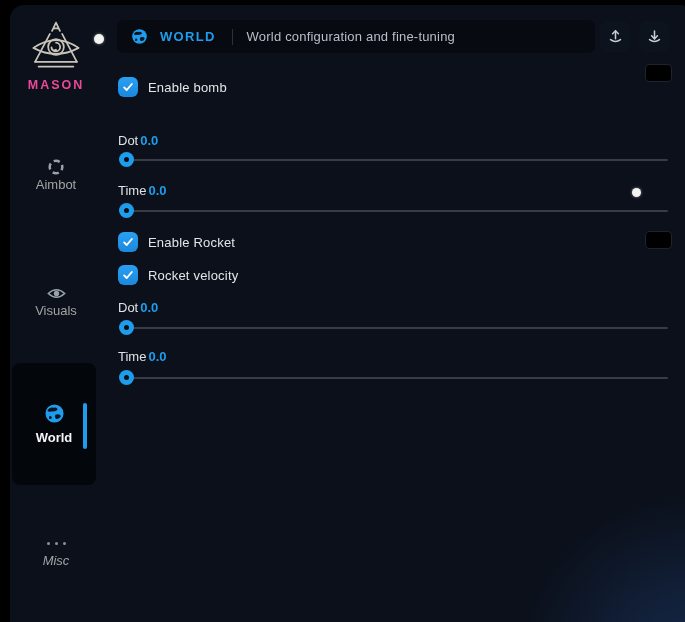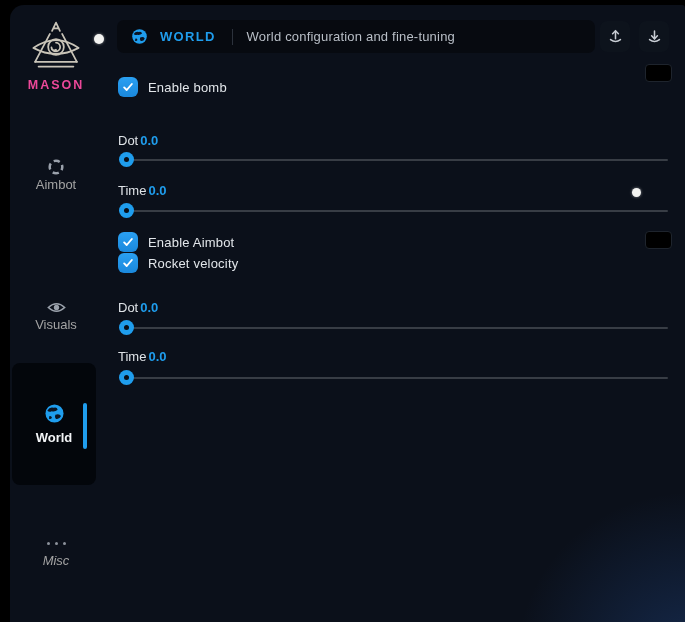--- a/index.html
+++ b/index.html
@@ -17,21 +17,21 @@
   .brand { position:absolute; left:0; top:15px; width:92px; text-align:center; }
   .brand svg { display:block; margin:0 auto; }
   .brand-name { margin-top:4px; font-size:12.5px; font-weight:bold; letter-spacing:2px;
                 color:#ec4899; }
 
   .nav-item { position:absolute; width:92px; text-align:center; cursor:pointer; }
   .nav-item .nav-icon { display:flex; justify-content:center; align-items:center; height:20px; }
   .nav-item .nav-label { font-size:13px; color:#a3a3a3; }
 
   .nav-aimbot  { left:0; top:152px; }
-  .nav-visuals { left:0; top:292px;text-align:center; }
+  .nav-visuals { left:0; top:278px;text-align:center; }
   .nav-misc    { left:0; top:528px;font-style:italic; }
 
   .nav-world { left:2px; top:358px; width:84px; height:122px; background:#03060b;
                border-radius:8px; display:flex; flex-direction:column;
                justify-content:center; align-items:center; }
   .nav-world .nav-label { color:#f2f4f6; font-weight:bold; margin-top:6px; }
   .active-bar { position:absolute; left:73px; top:398px; width:4px; height:46px;
                 border-radius:2px; }
 
   .ellipsis { display:flex; gap:5px; justify-content:center; align-items:center; height:14px; }
@@ -206,25 +206,25 @@
   <div class="slider-track" style="top:205px">
     <div class="slider-handle" style="background-color: rgb(31, 157, 237);"></div>
   </div>
 
   <div class="toggle-row" style="top:227px">
     <span class="checkbox">
       <svg viewBox="0 0 14 14" width="12" height="12" fill="none" stroke="#fff" stroke-width="2.2" stroke-linecap="round" stroke-linejoin="round">
         <path d="M2.5 7.5 L5.5 10.5 L11.5 3.5"></path>
       </svg>
     </span>
-    <span class="toggle-label">Enable Aimbot</span>
+    <span class="toggle-label">Enable Rocket</span>
   </div>
   <div class="swatch" style="left: 635px; top: 226px; background-color: rgb(0, 0, 0);"></div>
 
-  <div class="toggle-row" style="top:248px">
+  <div class="toggle-row" style="top:260px">
     <span class="checkbox">
       <svg viewBox="0 0 14 14" width="12" height="12" fill="none" stroke="#fff" stroke-width="2.2" stroke-linecap="round" stroke-linejoin="round">
         <path d="M2.5 7.5 L5.5 10.5 L11.5 3.5"></path>
       </svg>
     </span>
     <span class="toggle-label">Rocket velocity</span>
   </div>
 
   <div class="slider-label" style="top:295px">
     <span>Dot</span>

